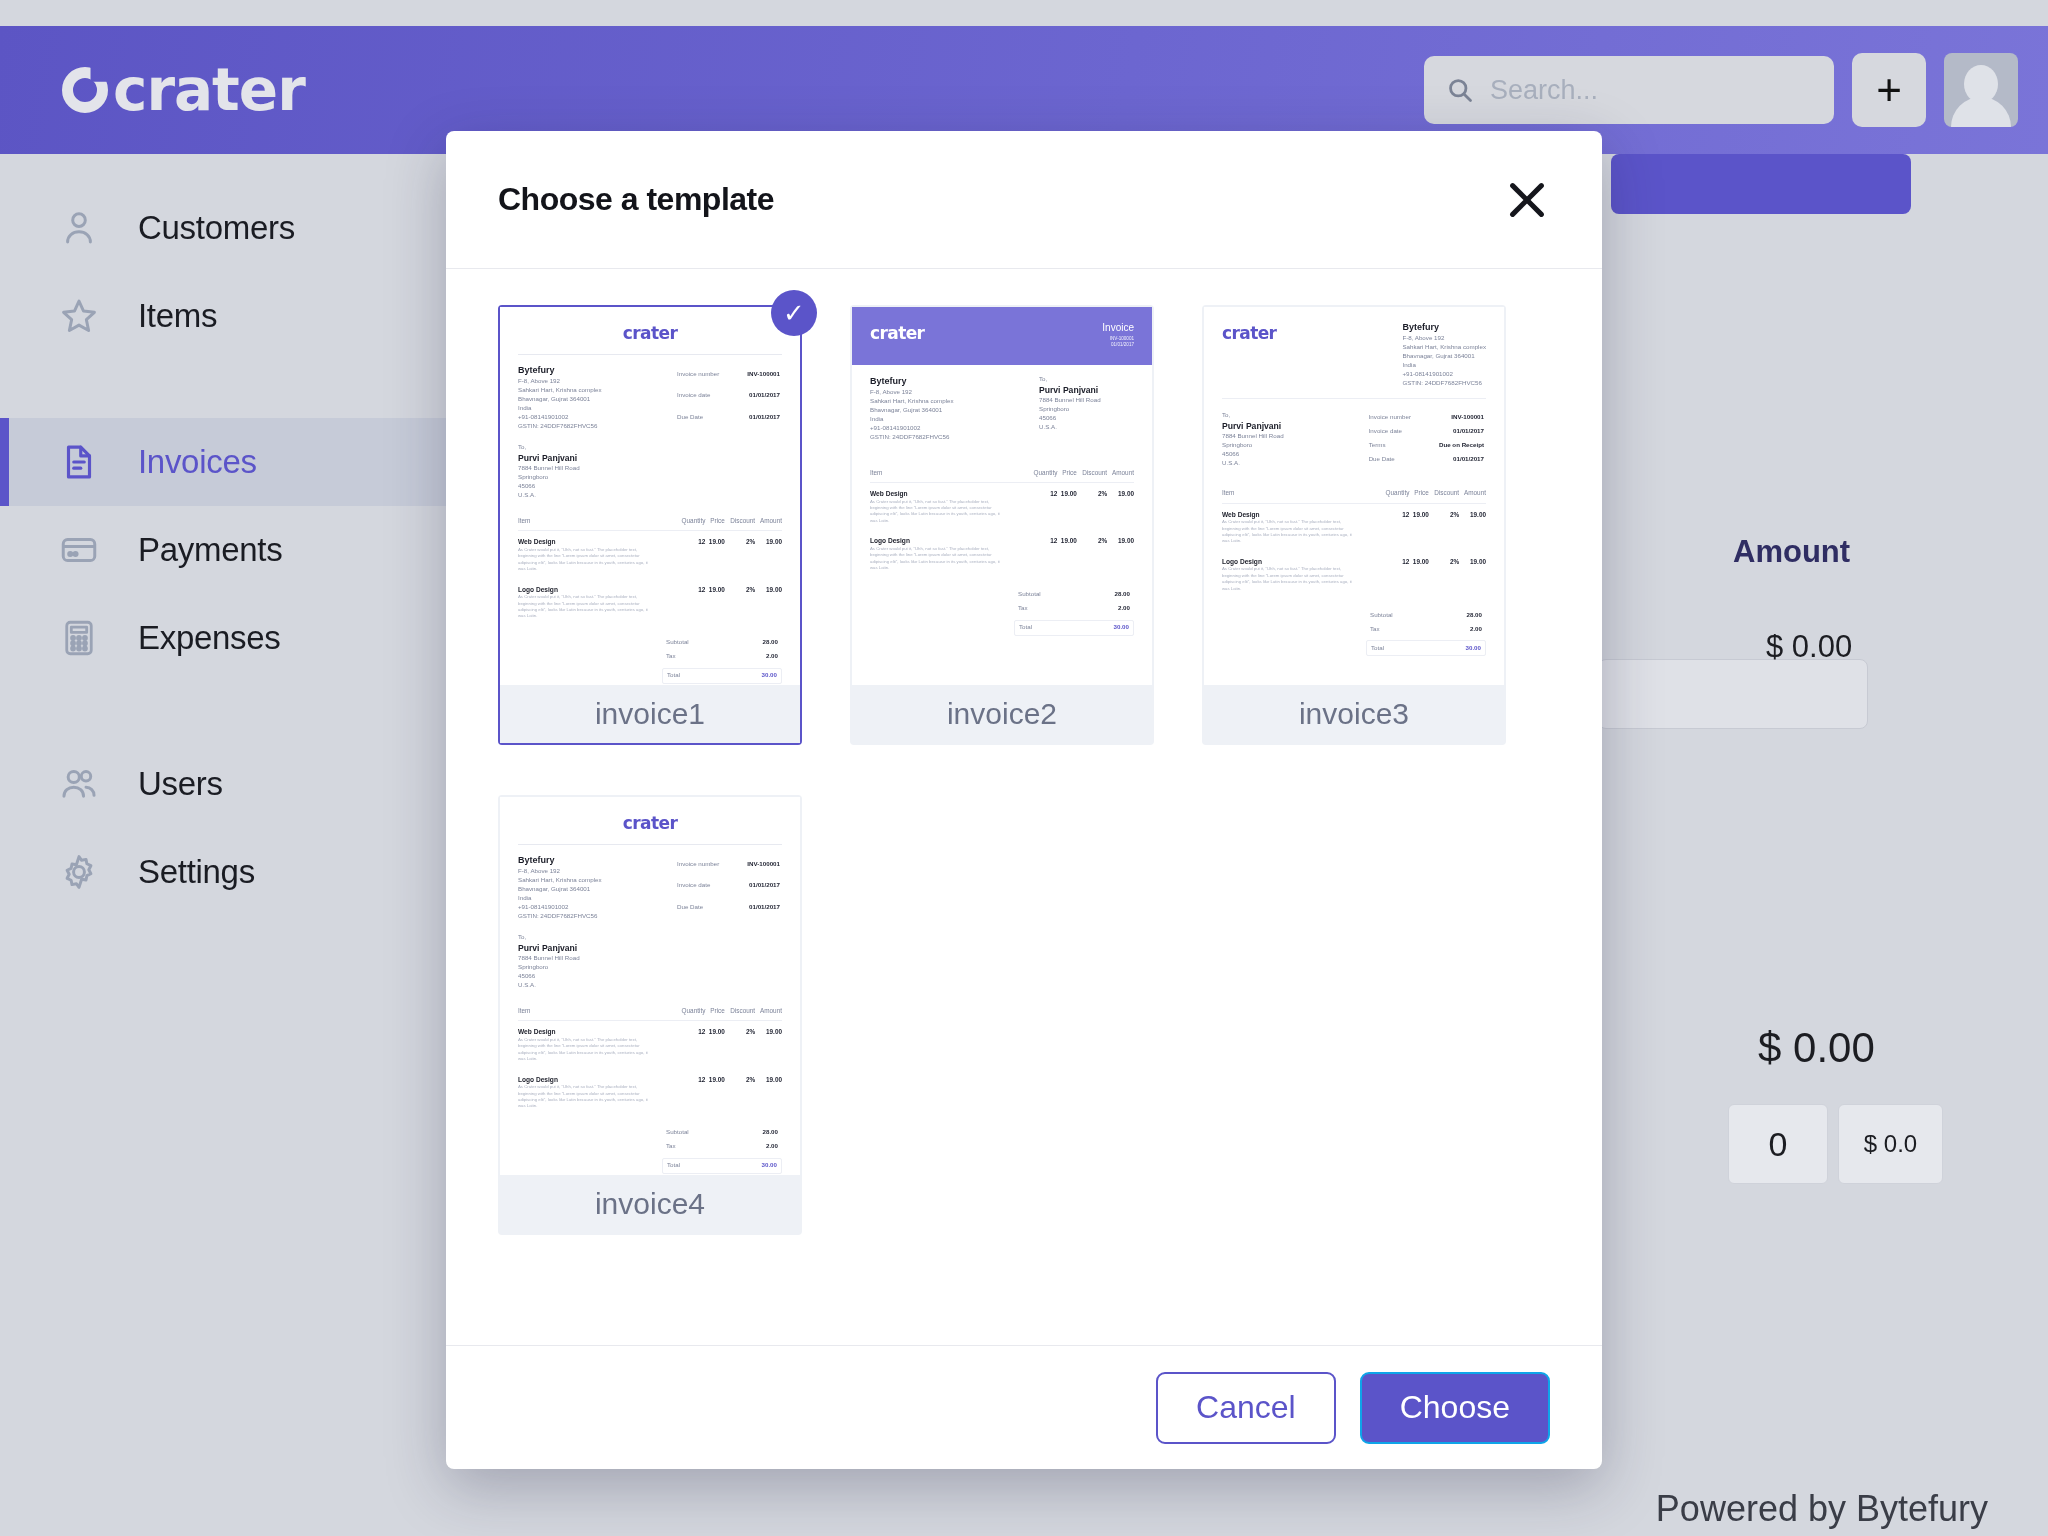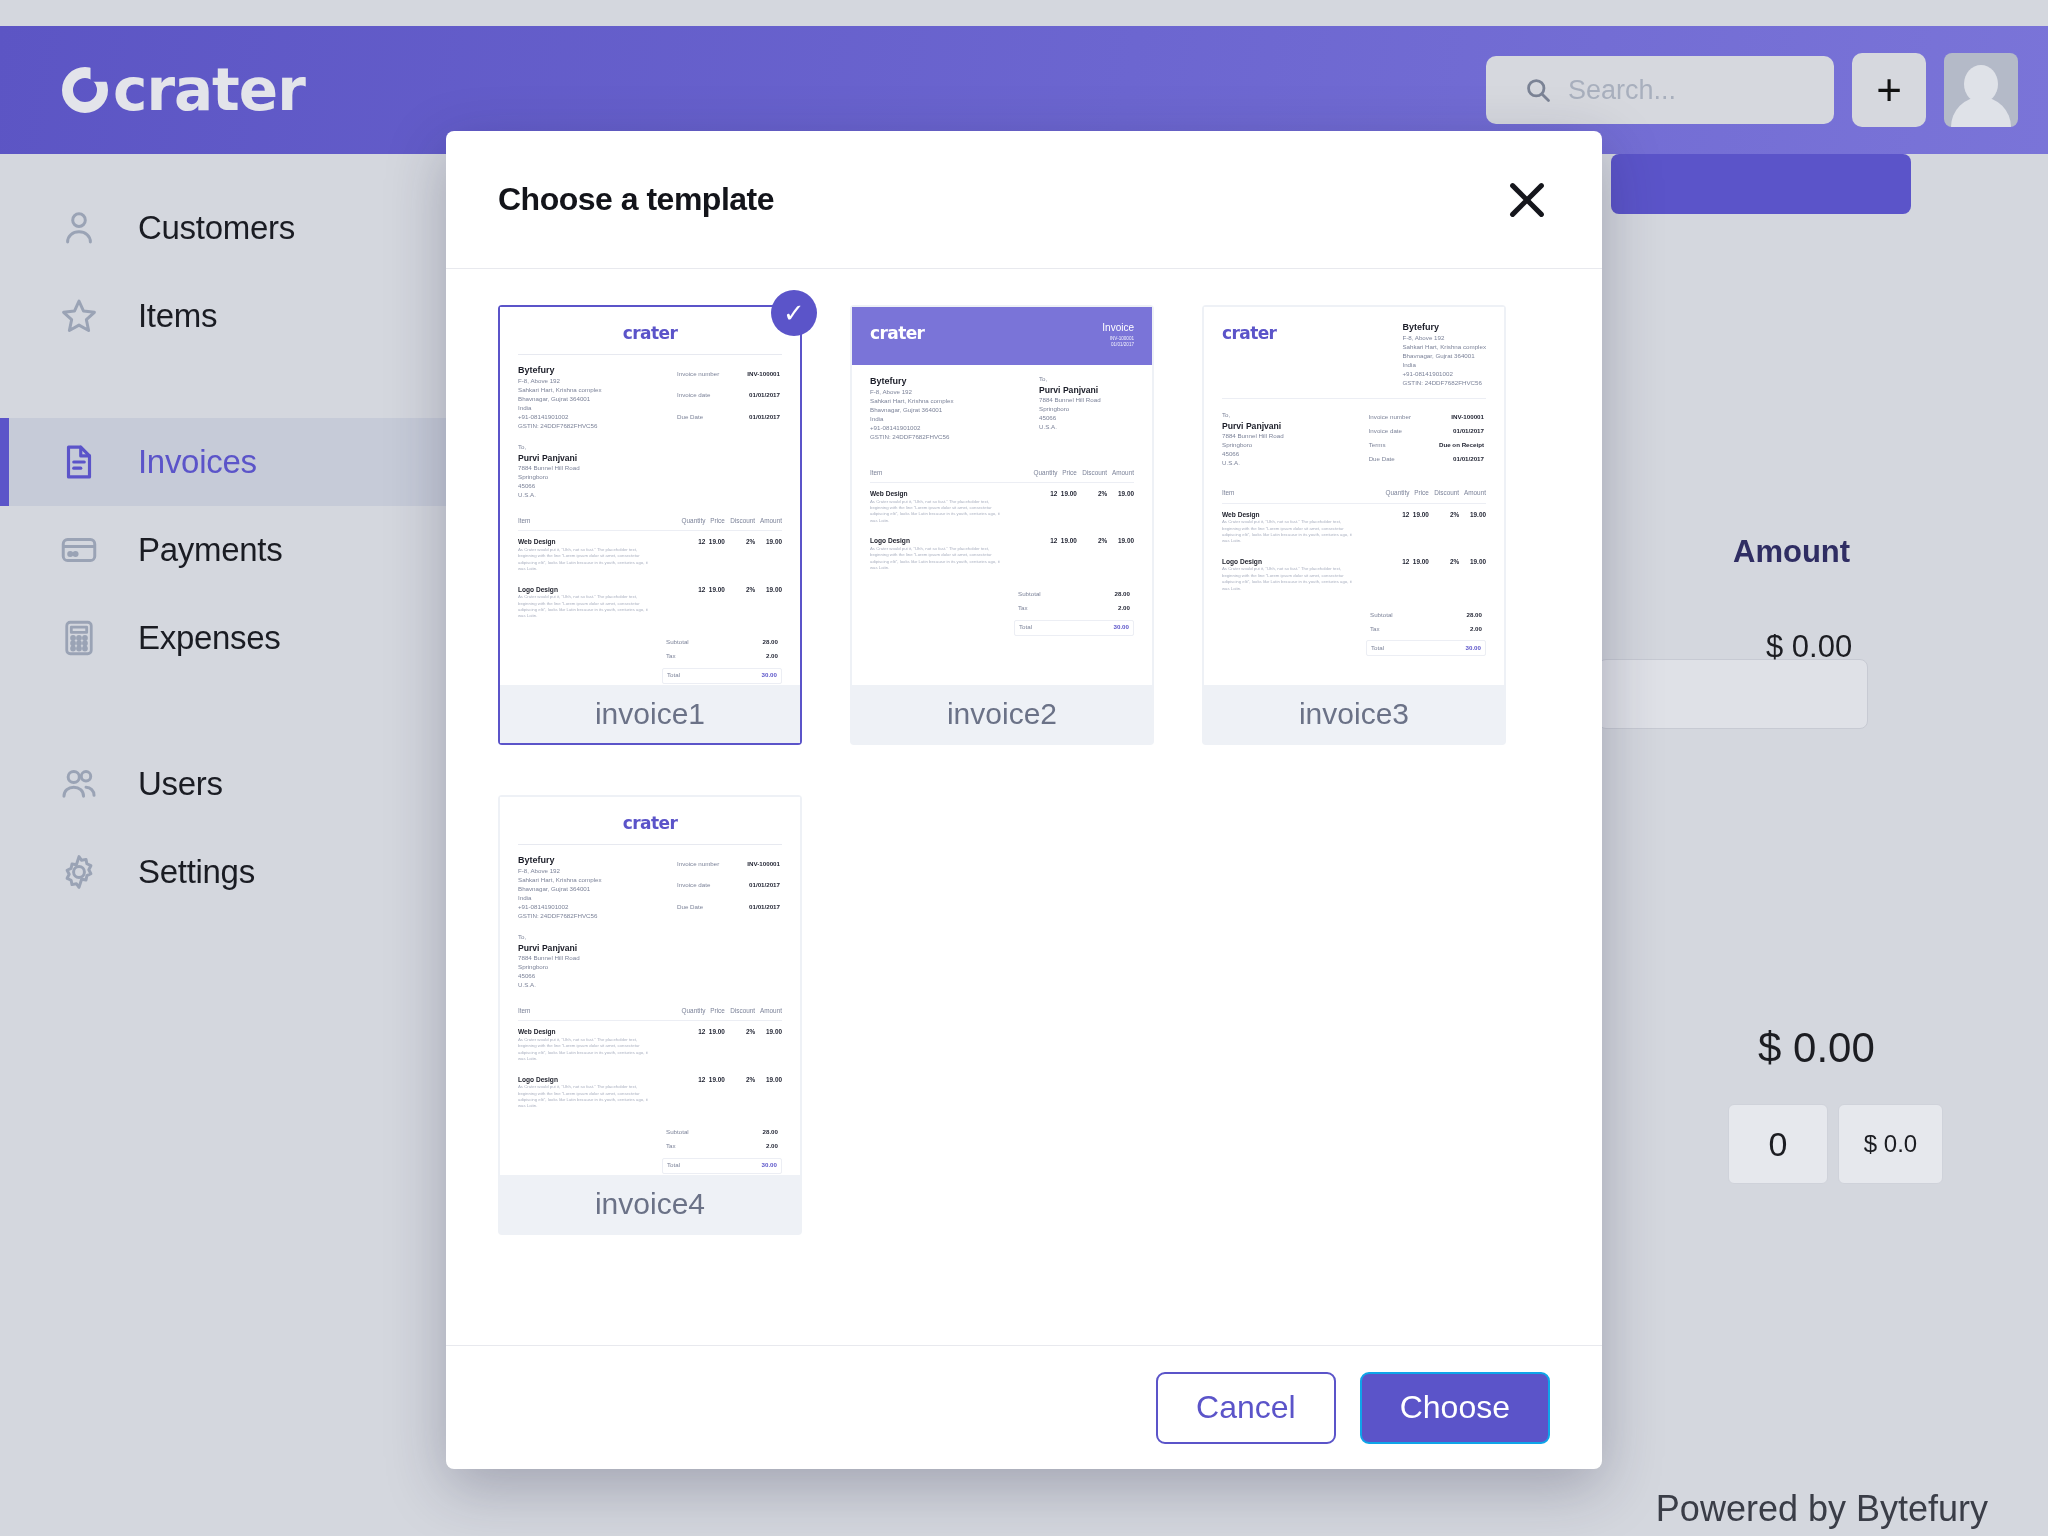--- a/index.html
+++ b/index.html
@@ -27,22 +27,22 @@
     display:inline-block; width:46px; height:46px; border-radius:50%;
     border:11px solid #e3e4ea; margin-right:5px; position:relative;
     clip-path: polygon(0 0, 62% 0, 62% 32%, 100% 32%, 100% 100%, 0 100%);
   }
   .brand-txt { font-weight:700; }
   .header-right {
     margin-left: auto; margin-right: 30px;
     display: flex; align-items: center; gap: 18px;
   }
   .search-box {
-    width: 348px; height: 68px; background: #d6d8de; border-radius: 10px;
-    display: flex; align-items: center; padding: 0 38px; gap: 16px;
+    width: 410px; height: 68px; background: #d6d8de; border-radius: 10px;
+    display: flex; align-items: center; padding: 0 22px; gap: 16px;
   }
   .search-icon { width: 28px; height: 28px; flex: none; }
   .search-input {
     border: none; outline: none; background: transparent;
     font-size: 27px; color: #4a5568; width: 100%;
     font-family: "Liberation Sans", sans-serif;
   }
   .search-input::placeholder { color: #a8afbd; }
   .plus-btn {
     width: 74px; height: 74px; background: #d6d8de; border-radius: 10px;

